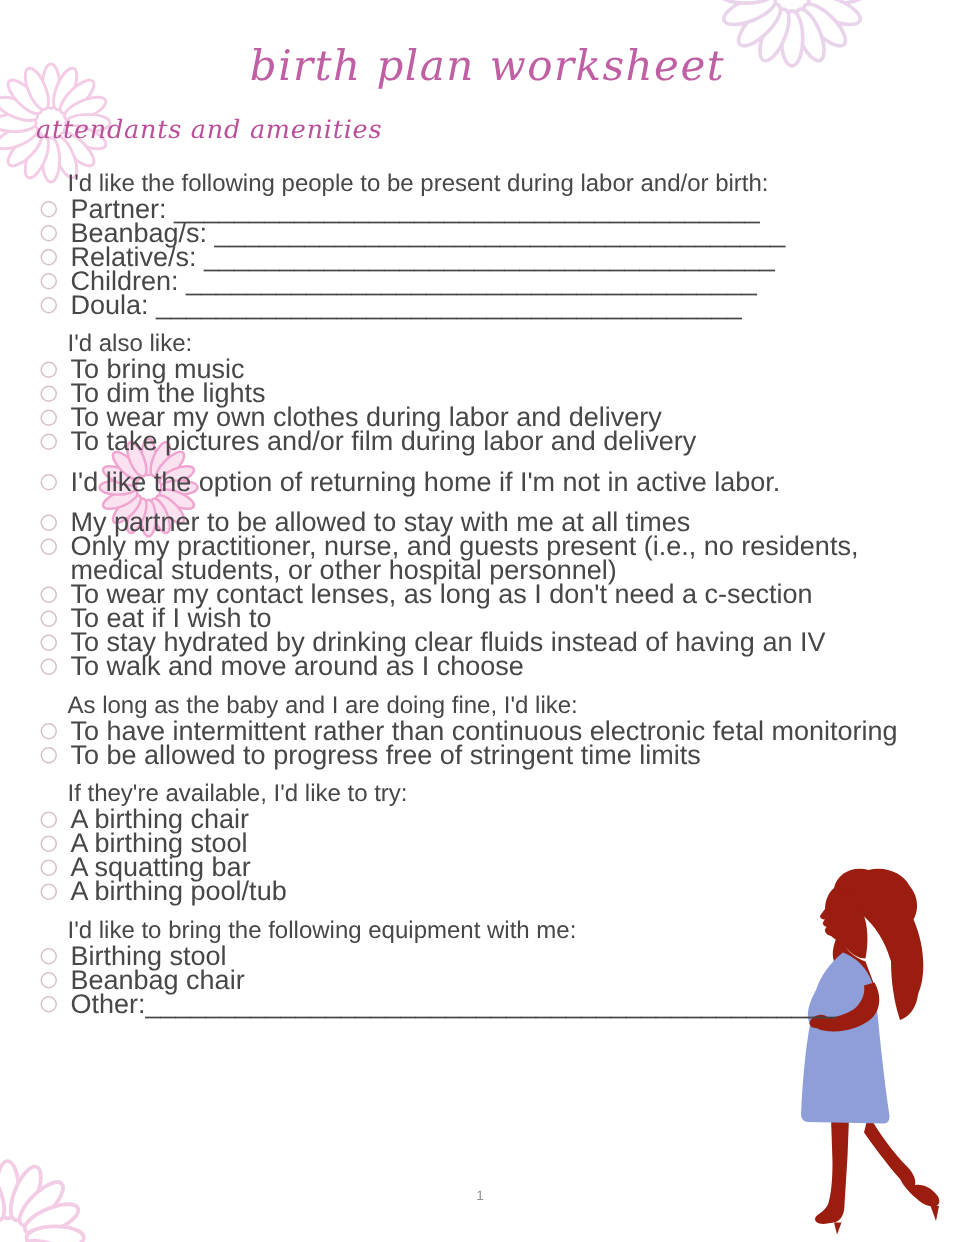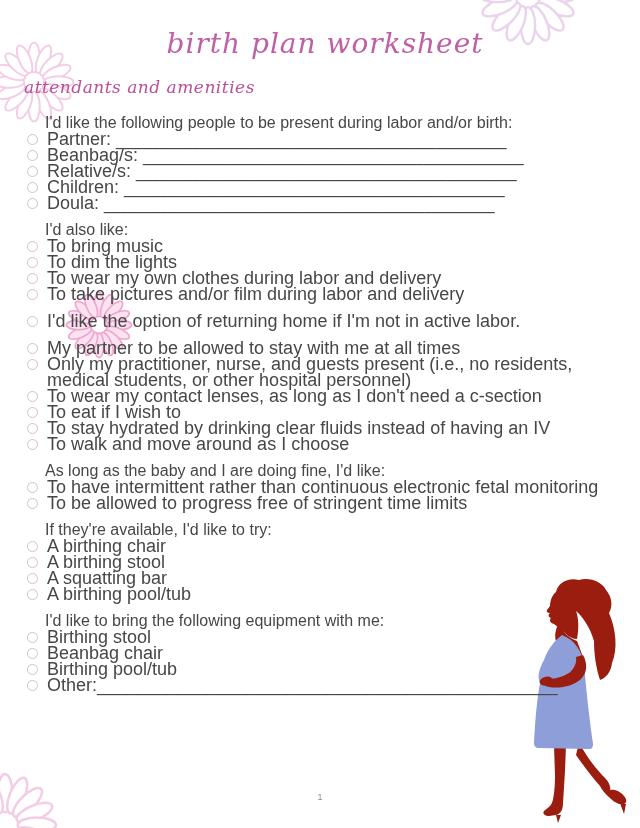--- a/index.html
+++ b/index.html
@@ -258,24 +258,20 @@
   <div class="item">
     <span class="circ"></span>
     <span class="txt"><span>Birthing stool</span></span>
   </div>
 
   <div class="item">
     <span class="circ"></span>
     <span class="txt"><span>Beanbag chair</span></span>
   </div>
 
-  <div class="item">
-    <span class="circ"></span>
-    <span class="txt"><span>Birthing pool/tub</span></span>
-  </div>
 
   <div class="item">
     <span class="circ"></span>
     <span class="txt"><span>Other:</span><span class="blank">______________________________________________</span></span>
   </div>
 </div>
   </div>
 </div>
   </section>
 </div>

